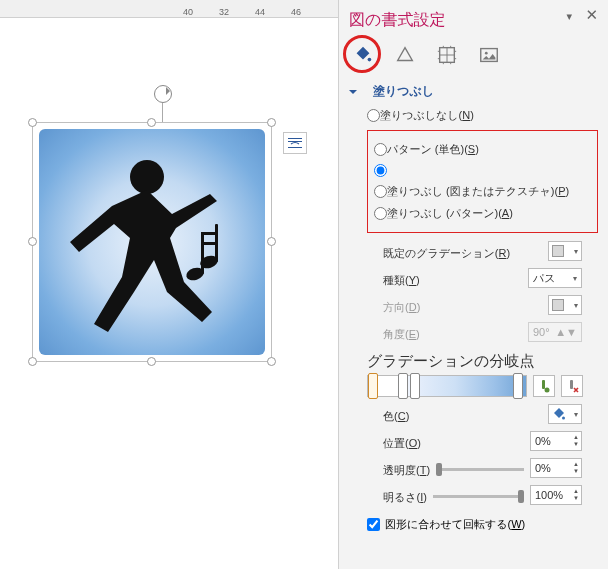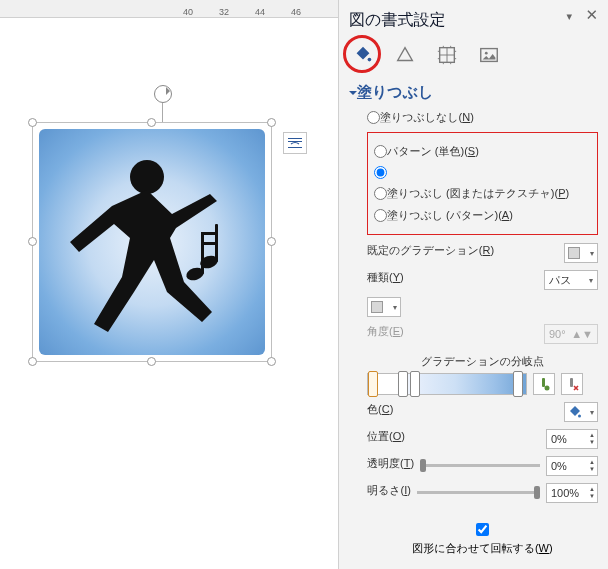--- a/index.html
+++ b/index.html
@@ -99,21 +99,21 @@
   
   .pane {
     position: absolute;
     left: 338px; top: 0;
     width: 270px; height: 569px;
     background: #f3f3f3;
     border-left: 1px solid #d0d0d0;
     padding: 6px 10px 0 10px;
   }
   .pane-title {
-    color: #0f172a;
+    color: #be185d;
     font-size: 16px;
     font-weight: normal;
     margin: 4px 0 10px 0;
     font-family: Liberation Serif, serif;
   }
   .pane-dropdown {
     position: absolute;
     right: 36px; top: 10px;
     color: #666;
     font-size: 11px;
@@ -140,25 +140,25 @@
   .red-circle {
     position: absolute;
     border: 3px solid #d22;
     border-radius: 50%;
     width: 38px; height: 38px;
     pointer-events: none;
   }
   .section-header {
     color: #2b579a;
     font-weight: bold;
-    font-size: 15px;
+    font-size: 12px;
     margin: 6px 0 8px 0;
     display: flex;
     align-items: center;
-    gap: 0;
+    gap: 16px;
   }
   .section-header .tri {
     display: inline-block;
     border: 4px solid transparent;
     border-top-color: #2b579a;
     transform: translateY(2px);
   }
   .radio-group { padding-left: 18px; }
   .radio-row {
     display: flex; align-items: center; gap: 0;
@@ -167,22 +167,22 @@
     color: #333;
   }
   .radio-row input { margin: 0; }
   .radio-row u { text-decoration: underline; }
   .red-box {
     border: 1.5px solid #d22;
     padding: 4px 6px 4px 6px;
     margin: 2px 0 8px 0;
   }
   .form-row {
-    display: flex; align-items: flex-start;
-    margin: 7px 0;
+    display: flex; align-items: flex-end;
+    margin: 7px 16px;
     padding-left: 18px;
     font-size: 11px;
     color: #333;
     gap: 0;
   }
   .form-row.disabled { color: #9a9a9a; }
   .form-row .label { flex: 1; }
   .swatch {
     width: 34px; height: 20px;
     background: #fff;
@@ -197,24 +197,23 @@
     background: #fff;
     border: 1px solid #bbb;
     display: inline-flex; align-items: center; justify-content: space-between;
     padding: 0 4px;
     font-size: 11px;
   }
   .dropdown.disabled { background: #f3f3f3; color: #aaa; border-color: #d0d0d0; }
   .dropdown .dd { font-size: 8px; color: #666; }
   .subhead {
     padding-left: 18px;
-    font-size: 11px;
+    font-size: 15px;
     color: #333;
     margin: 10px 0 4px 0;
-    text-align: center;
   }
   .stops-row {
     padding-left: 18px;
     display: flex; align-items: center; gap: 6px;
   }
   .stops-track {
     position: relative;
     width: 160px; height: 22px;
     border: 1px solid #bbb;
     background: linear-gradient(to right, #fff 0%, #fff 18%, #e6eefb 30%, #cde0f5 55%, #9cc1e8 80%, #6fa3d6 100%);
@@ -253,22 +252,21 @@
     position: relative;
     min-width: 50px;
   }
   .slider .track { height: 3px; background: #bbb; width: 100%; position: relative; }
   .slider .thumb { position: absolute; top: -5px; width: 6px; height: 13px; background: #888; border-radius: 2px; }
   .slider .tick { position: absolute; left: 0; top: -3px; width: 1px; height: 9px; background: #777; }
   .checkbox-row {
     display: flex; align-items: center; gap: 5px;
     padding-left: 18px;
     font-size: 11px;
-    margin-top: 20px;
-    flex-direction: column;
+    margin-top: 12px;
   }
   .fill-swatch {
     width: 34px; height: 20px;
     border: 1px solid #bbb;
     background: #fff;
     display: inline-flex; align-items: center; justify-content: space-between;
     padding: 0 3px;
   }
   .fill-swatch svg { width: 14px; height: 14px; }
   .fill-swatch .dd { font-size: 8px; color: #666; }
@@ -395,20 +393,21 @@
 
   <div class="form-row">
     <span class="label"><span>種類(</span><u>Y</u><span>)</span></span>
     <span class="dropdown">
         <span>パス</span>
         <span class="dd">▾</span>
       </span>
   </div>
 
   <div class="form-row disabled">
+    <span class="label"><span>方向(</span><u>D</u><span>)</span></span>
     <span class="swatch">
         <span class="chip"></span>
         <span class="dd">▾</span>
       </span>
   </div>
 
   <div class="form-row disabled">
     <span class="label"><span>角度(</span><u>E</u><span>)</span></span>
     <span class="dropdown disabled">
         <span>90°</span>

